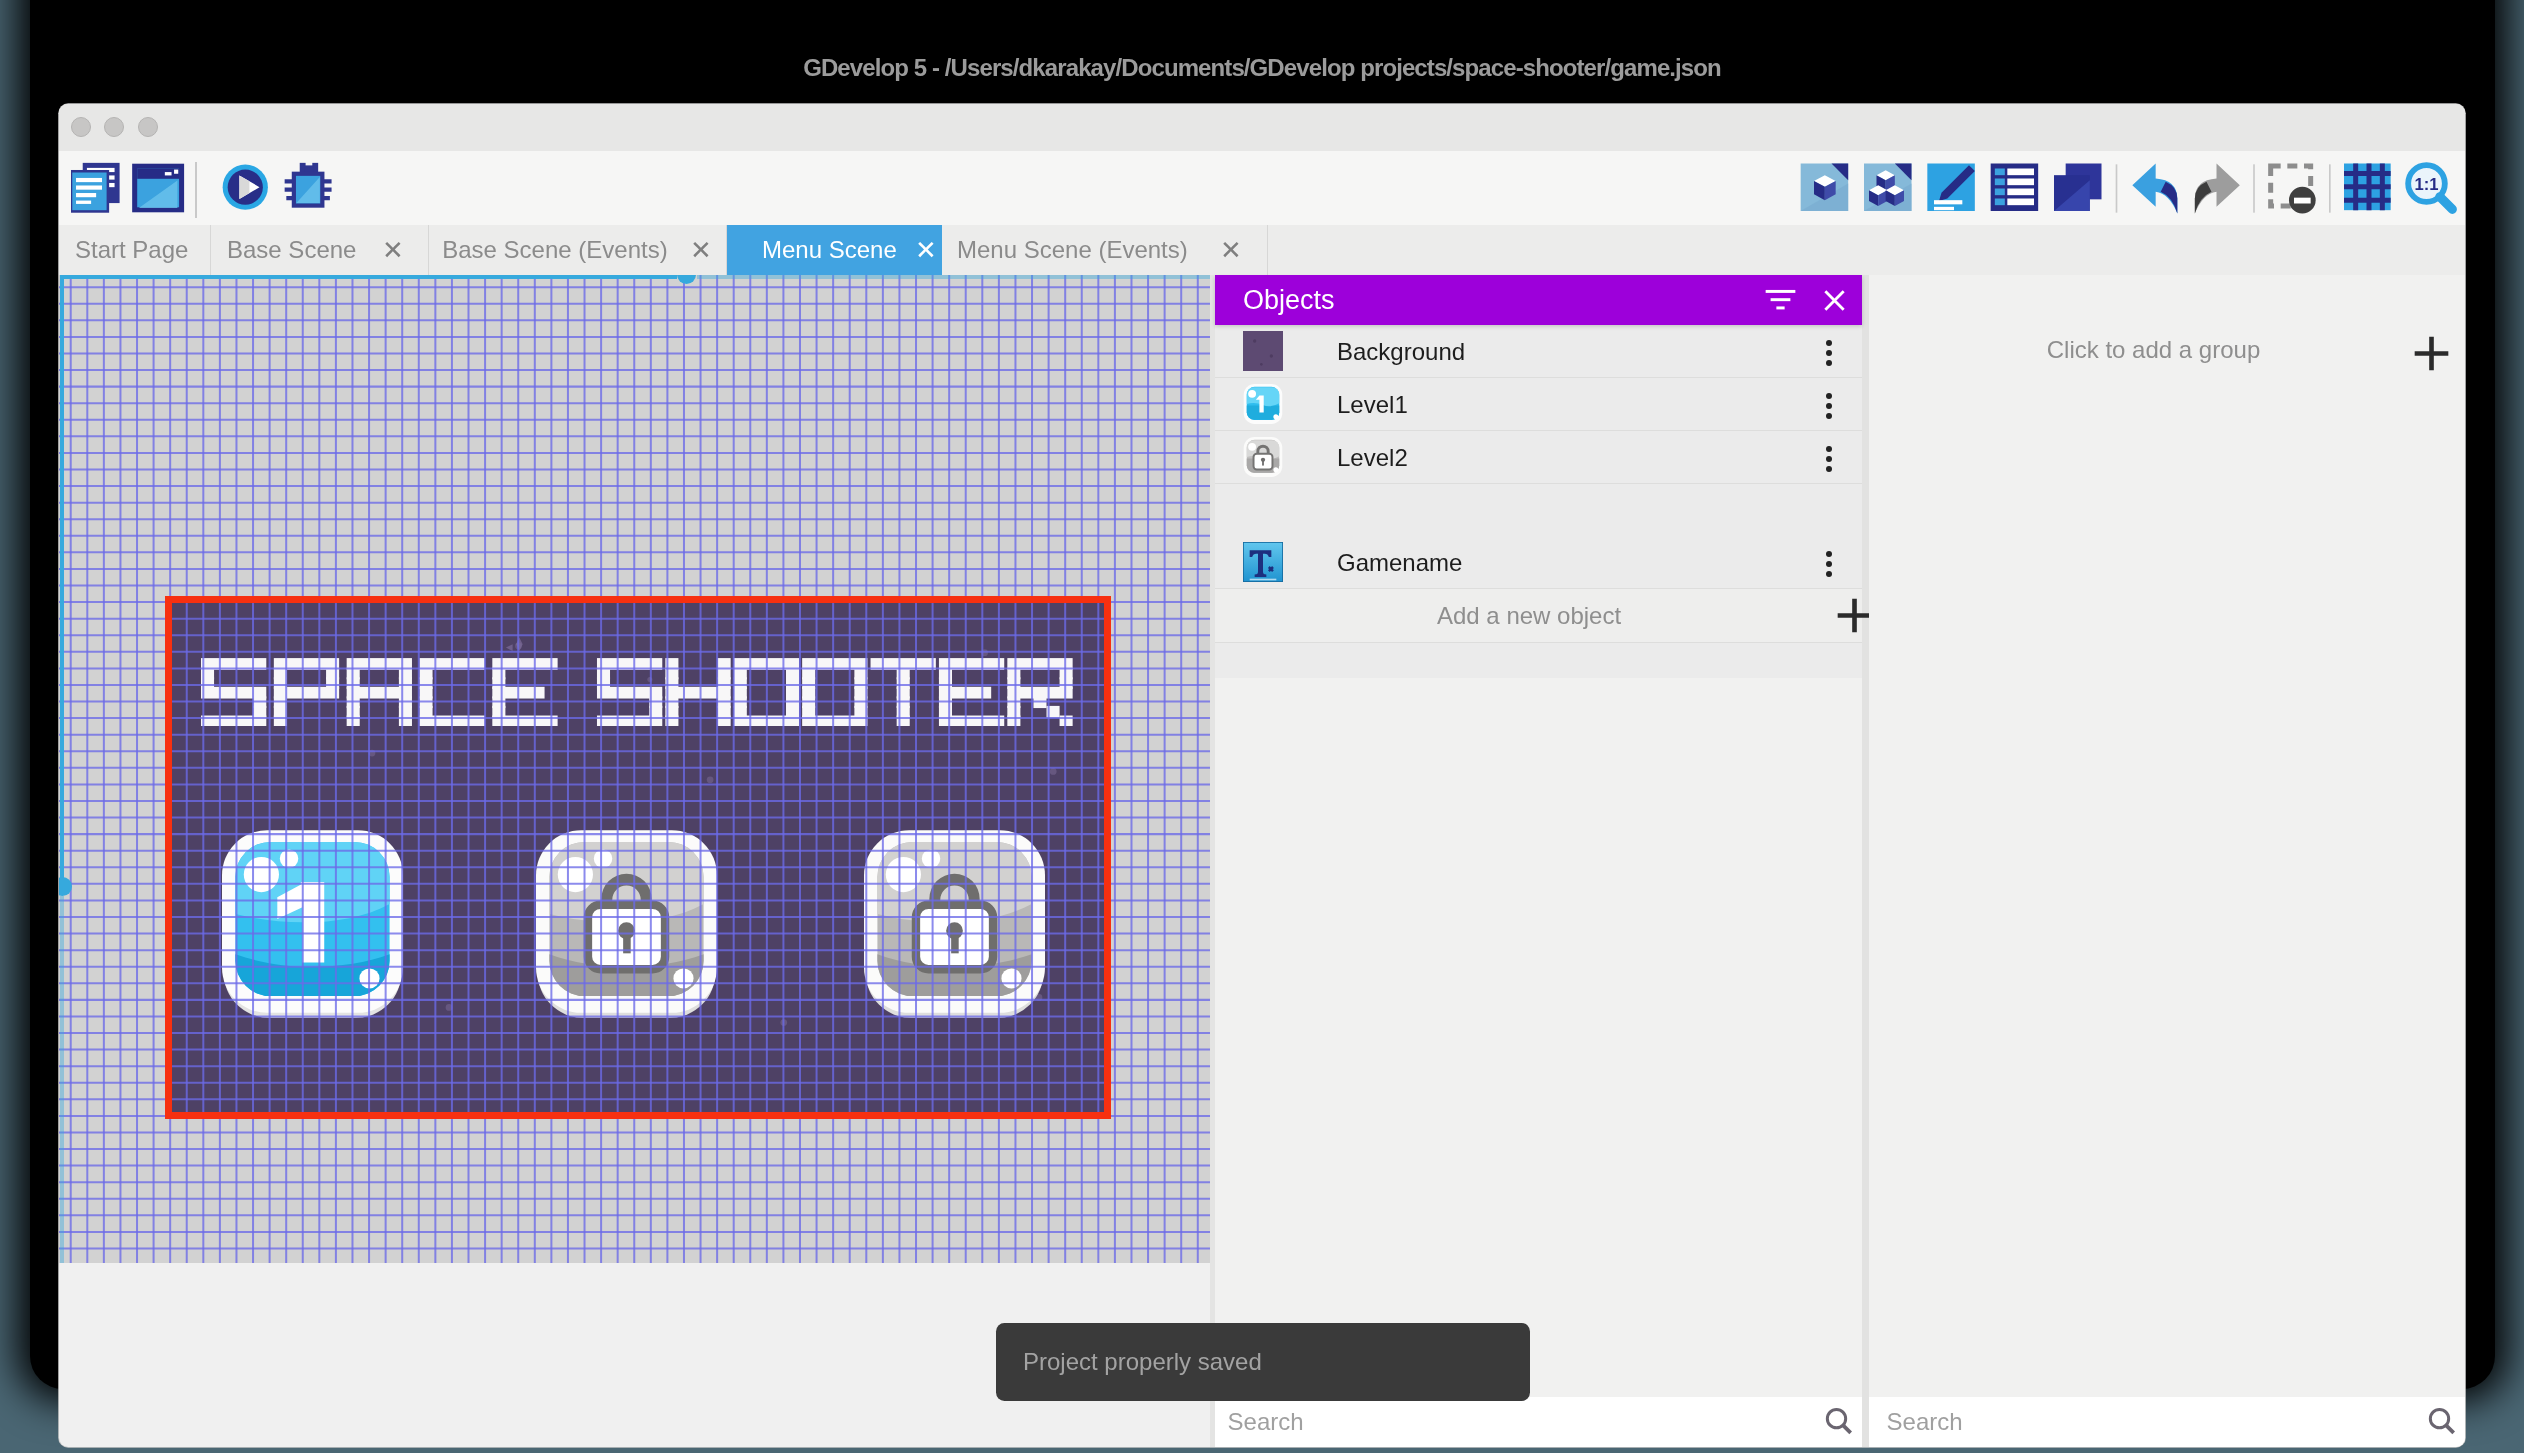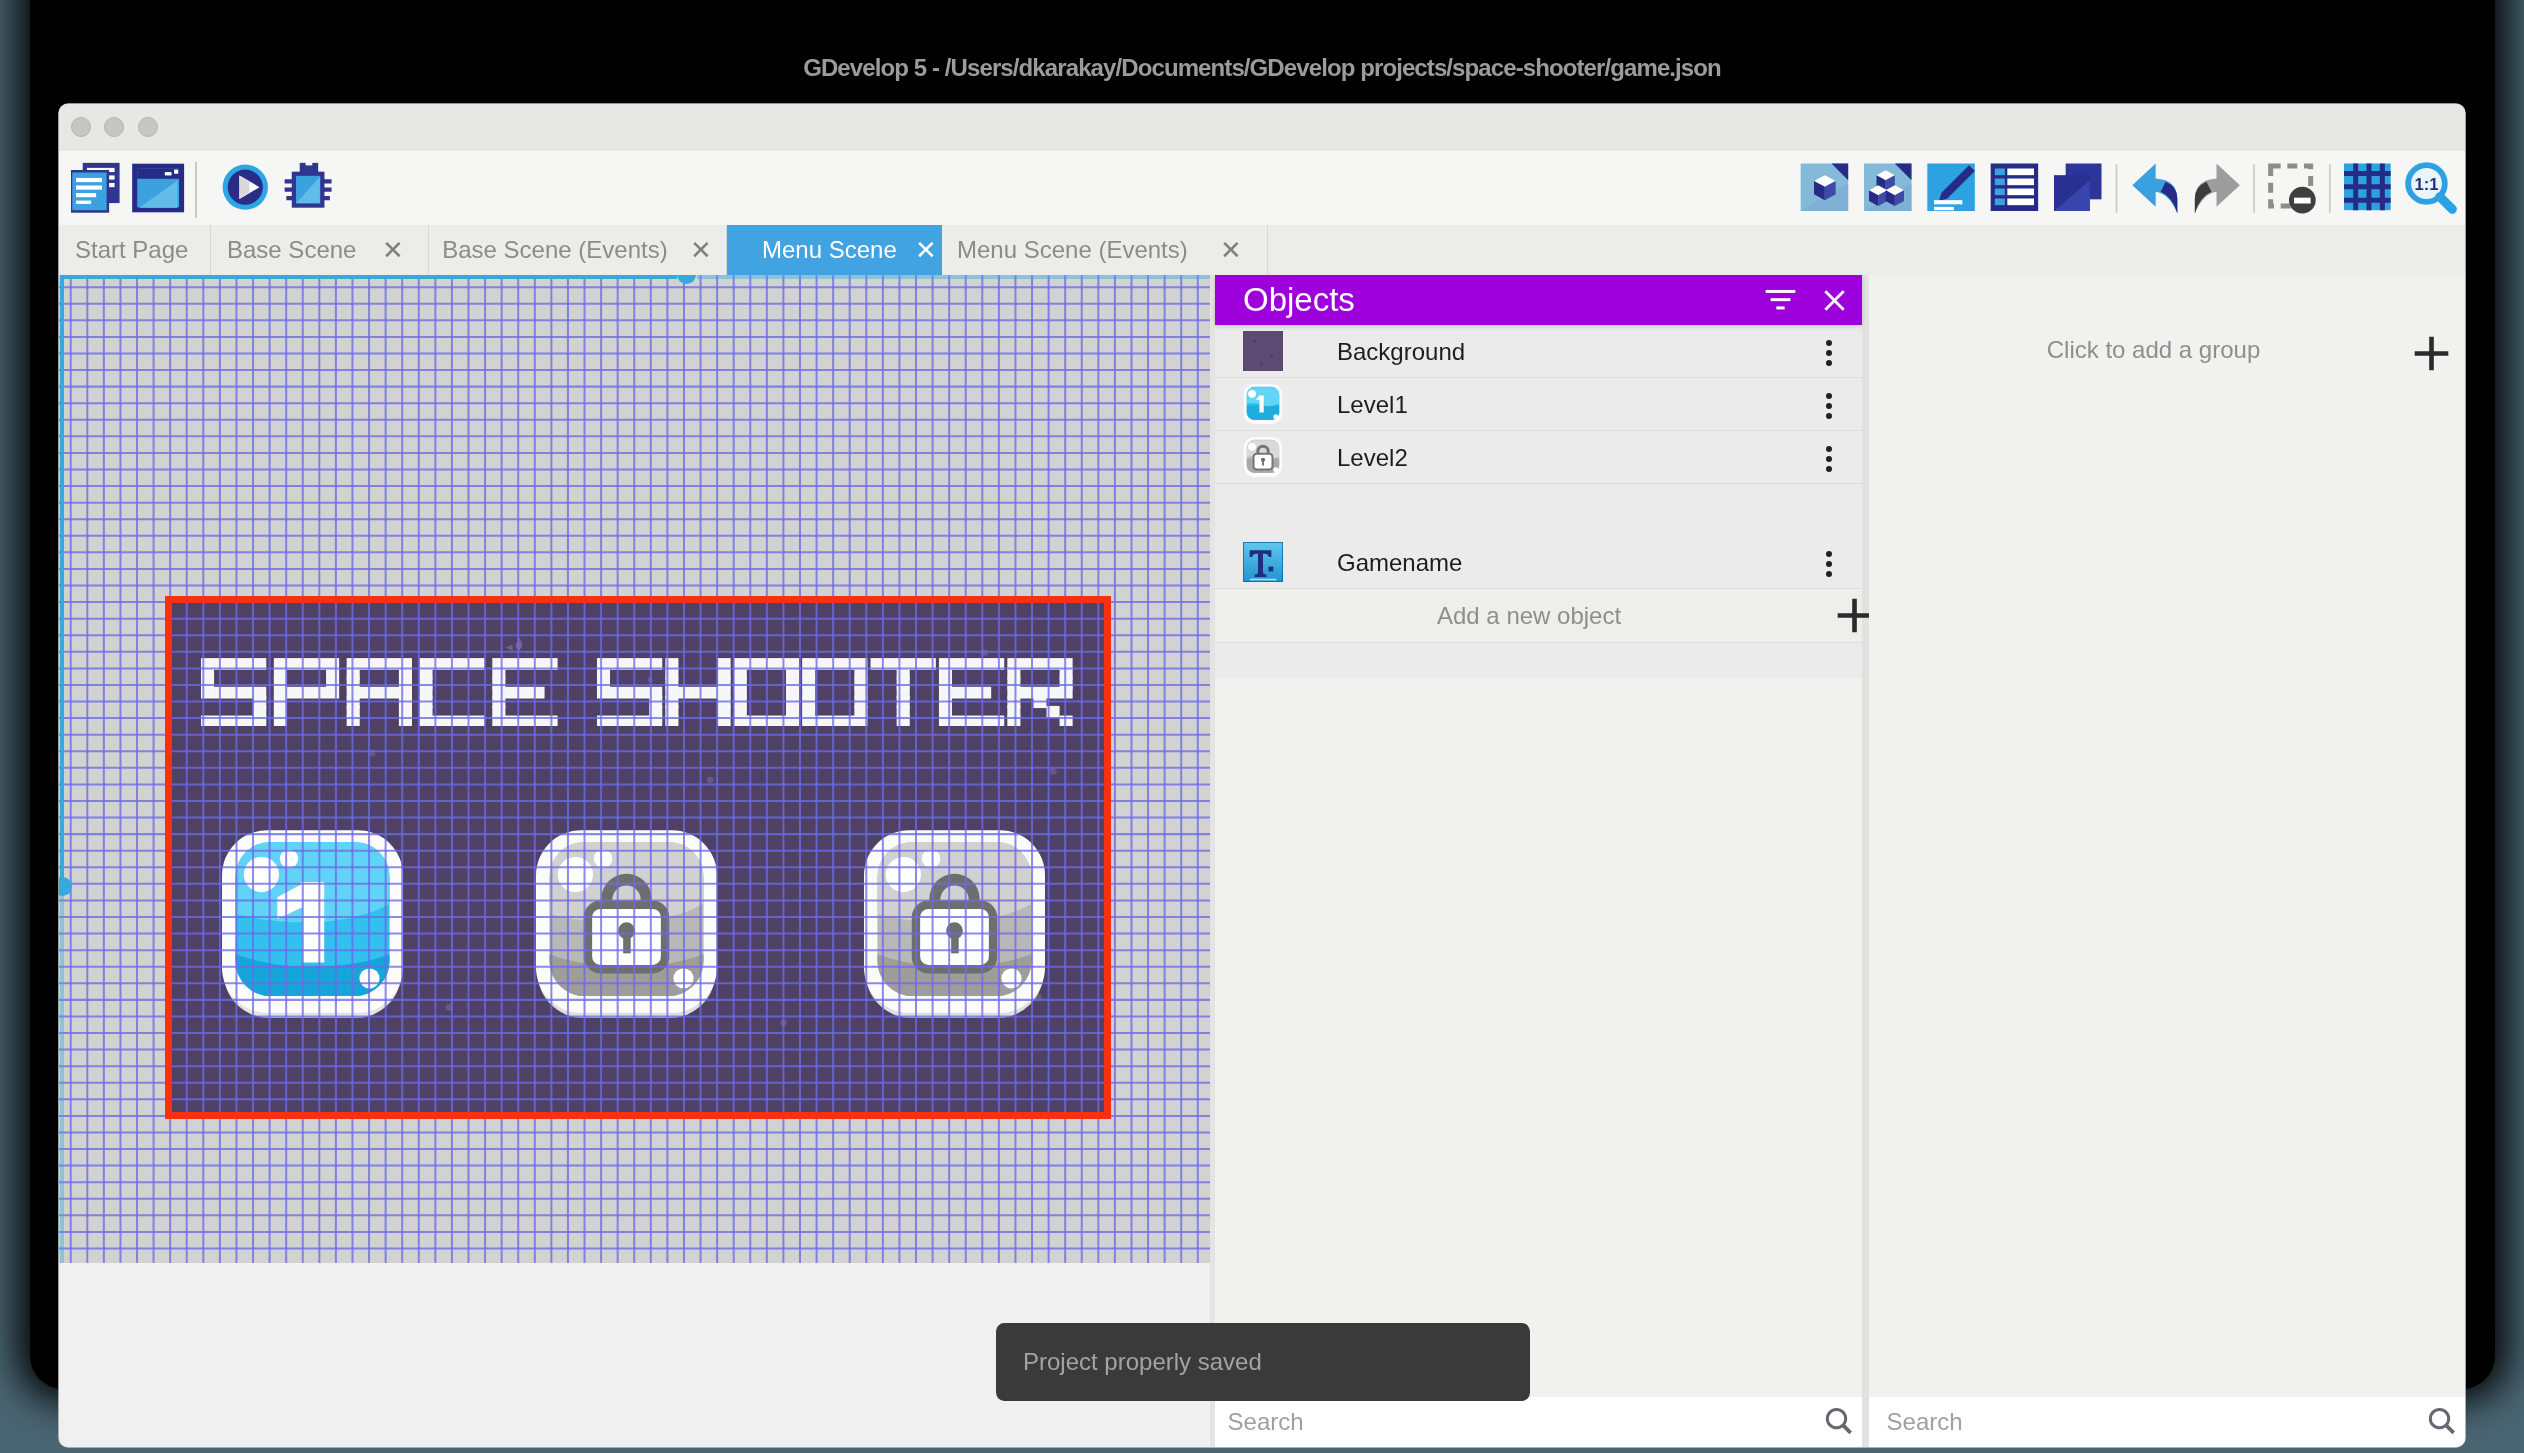--- a/index.html
+++ b/index.html
@@ -34,21 +34,21 @@
   .handle{position:absolute;width:19px;height:19px;border-radius:50%;background:#36a9dd;}
   #coords{position:absolute;left:1.7px;top:1123px;width:109px;height:45px;
       background:rgba(42,42,42,0.84);color:#f2f2f2;font-weight:bold;font-size:22.6px;
       line-height:45px;padding-left:8.4px;box-sizing:border-box;
       clip-path:polygon(0 0,92px 0,109px 16.7px,109px 45px,0 45px);}
   #toast{position:absolute;left:937px;top:1219px;width:534px;height:78px;background:#3a3a3a;
       border-radius:8.4px;color:#a3a3a3;font-size:24px;line-height:78px;padding-left:27px;
       box-sizing:border-box;}
   .panel{position:absolute;top:171px;height:1172px;background:#f1f1f0;}
   .phead{position:absolute;left:0;top:0;width:100%;height:50px;background:#9d00da;box-shadow:0 1.7px 4.2px rgba(0,0,0,0.18);}
-  .phead .ptitle{position:absolute;left:28px;top:0;line-height:50px;color:#fff;font-size:33px;}
+  .phead .ptitle{position:absolute;left:28px;top:0;line-height:50px;color:#fff;font-size:27px;}
   .row{position:absolute;left:0;width:100%;height:53px;background:#ebebeb;border-bottom:0.8px solid #dddddc;box-sizing:border-box;}
   .rowlbl{position:absolute;left:122px;top:0;line-height:53px;font-size:24px;color:#1d1d1d;}
   .kebab{position:absolute;}
   .kebab div{width:5.9px;height:5.9px;border-radius:50%;background:#222;margin:4.2px 0;}
   .grayc{color:#8e8e8e;font-size:24px;}
   .search{position:absolute;left:0;top:1122px;width:100%;height:50px;background:#fff;
       color:#a0a0a0;font-size:24px;line-height:50px;padding-left:12.6px;box-sizing:border-box;}
   .plus{stroke:#2b2b2b;stroke-width:5.5;}
 </style>
 </head>

